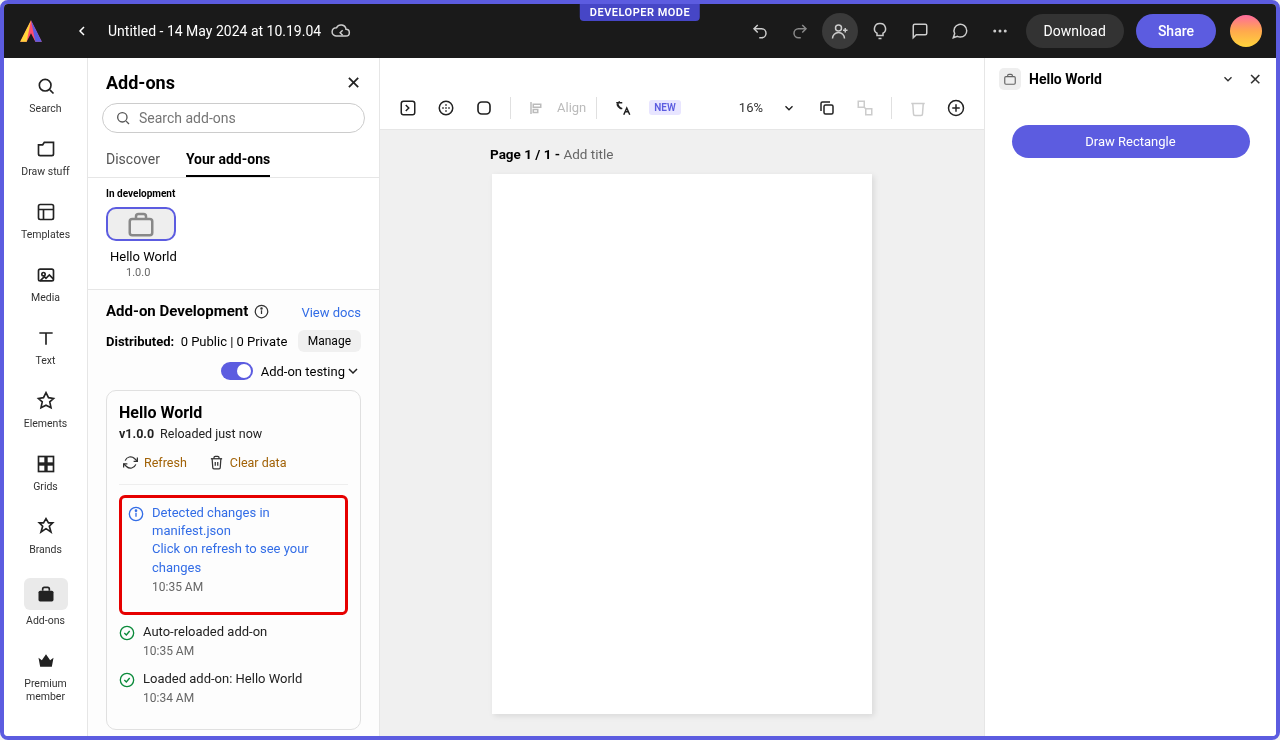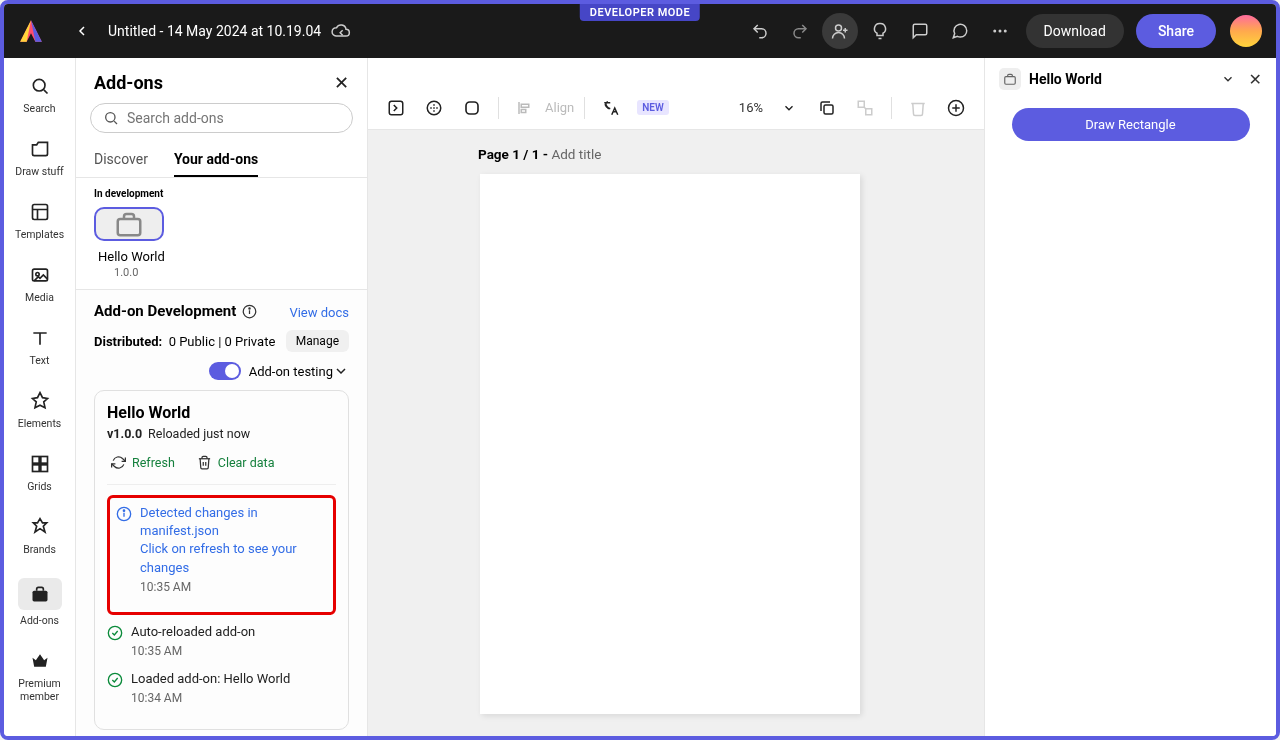--- a/index.html
+++ b/index.html
@@ -13,21 +13,21 @@
   .cloud-icon { margin-left: 10px; color: #aaa; }
   .topbar-spacer { flex: 1; }
   .topbar-btn { width: 36px; height: 36px; display: flex; align-items: center; justify-content: center; cursor: pointer; border-radius: 50%; color: #ccc; margin: 0 2px; }
   .topbar-btn.circled { background: #3a3a3a; }
   .download-btn { background: #333; color: #fff; border: none; padding: 9px 18px; border-radius: 20px; font-size: 14px; margin: 0 6px; cursor: pointer; }
   .share-btn { background: #5c5ce0; color: #fff; border: none; padding: 9px 22px; border-radius: 20px; font-size: 14px; margin: 0 6px; cursor: pointer; font-weight: 500; }
   .avatar { width: 32px; height: 32px; border-radius: 50%; margin-left: 8px; background: linear-gradient(180deg, #ff6b9d 0%, #ffa94d 50%, #ffd43b 100%); }
 
   .main { display: flex; height: calc(740px - 62px); background: #fff; }
   
-  .rail { width: 72px; border-right: 1px solid #e6e6e6; display: flex; flex-direction: column; align-items: center; padding-top: 8px; }
+  .rail { width: 84px; border-right: 1px solid #e6e6e6; display: flex; flex-direction: column; align-items: center; padding-top: 8px; }
   .rail-item { width: 56px; display: flex; flex-direction: column; align-items: center; padding: 8px 0 10px 0; cursor: pointer; border-radius: 6px; margin-bottom: 4px; }
   .rail-item.active { }
   .rail-item .ricon { width: 24px; height: 24px; display:flex; align-items:center; justify-content:center; color:#333; }
   .rail-item.active .ricon-box { background:#eaeaea; border-radius:6px; padding: 4px 10px; }
   .rail-item .rlabel { font-size: 10.5px; color: #333; margin-top: 4px; }
 
   .addons-panel { width: 292px; border-right: 1px solid #e6e6e6; display: flex; flex-direction: column; overflow-y: auto; background:#fff; }
   .ap-head { display: flex; align-items: center; justify-content: space-between; padding: 14px 18px 10px 18px; }
   .ap-head h2 { font-size: 18px; font-weight: 700; }
   .close-x { cursor: pointer; font-size: 18px; color:#222; }
@@ -52,21 +52,21 @@
   .toggle-left { display:flex; align-items:center; gap:8px; font-size:13px;}
   .switch { width:32px; height:18px; background:#5c5ce0; border-radius:10px; position:relative; }
   .switch::after { content:""; position:absolute; width:14px; height:14px; background:#fff; border-radius:50%; top:2px; right:2px; }
   .chev { cursor:pointer; }
 
   .test-card { border:1px solid #e0e0e0; border-radius:10px; padding:12px; }
   .tc-name { font-size:16px; font-weight:700; }
   .tc-sub { font-size:12.5px; color:#222; margin-top:4px; }
   .tc-sub .ver { font-weight:700; margin-right:6px;}
   .tc-btns { display:flex; gap:14px; margin-top:10px; }
-  .tc-btn { display:flex; align-items:center; gap:6px; font-size:12.5px; color:#15803d; cursor:pointer; border:none; background:none; padding:4px 4px;}
+  .tc-btn { display:flex; align-items:center; gap:6px; font-size:12.5px; color:#a16207; cursor:pointer; border:none; background:none; padding:4px 4px;}
   .log-list { border-top:1px solid #eee; margin-top:10px; padding-top:10px; }
   .log-item { display:flex; gap:8px; margin-bottom:10px; font-size:13px; line-height:1.4;}
   .log-item .li-icon { flex-shrink:0; margin-top:2px;}
   .log-body { flex:1; }
   .log-title { color:#336de6; }
   .log-sub { color:#336de6; }
   .log-time { color:#666; font-size:12px; margin-top:2px;}
   .log-plain .log-title { color:#222; }
   .highlight-box { border:3px solid #e60000; border-radius:6px; padding:6px; margin-bottom:8px;}
 
@@ -83,21 +83,21 @@
   .page-label { position:absolute; top:16px; left:110px; font-size:13.5px;}
   .page-label .b { font-weight:700; }
   .page-label .add { color:#666; }
   .page-rect { position:absolute; top:44px; left:112px; width:380px; height:540px; background:#fff; box-shadow:2px 2px 6px rgba(0,0,0,0.1);}
 
   .right-panel { width:292px; border-left:1px solid #e6e6e6; background:#fff; display:flex; flex-direction:column; padding:10px 14px;}
   .rp-head { display:flex; align-items:center; gap:8px; margin-bottom:18px;}
   .rp-icon { width:22px; height:22px; background:#eee; border-radius:5px; display:flex; align-items:center; justify-content:center;}
   .rp-title { font-size:14px; font-weight:700; flex:1;}
   .rp-ctrl { cursor:pointer; color:#333; margin-left:6px;}
-  .draw-btn { width:238px; margin:0 auto; background:#5c5ce0; color:#fff; border:none; padding:9px 0; border-radius:18px; font-size:13px; cursor:pointer;}
+  .draw-btn { width:238px; margin:17px auto; background:#5c5ce0; color:#fff; border:none; padding:9px 0; border-radius:18px; font-size:13px; cursor:pointer;}
 
   svg { display:block; }
 </style>
 </head>
 <body>
 
 <div class="topbar">
   <div class="dev-badge">DEVELOPER MODE</div>
   <div class="logo">
     <svg viewBox="0 0 24 24" width="26" height="26">

